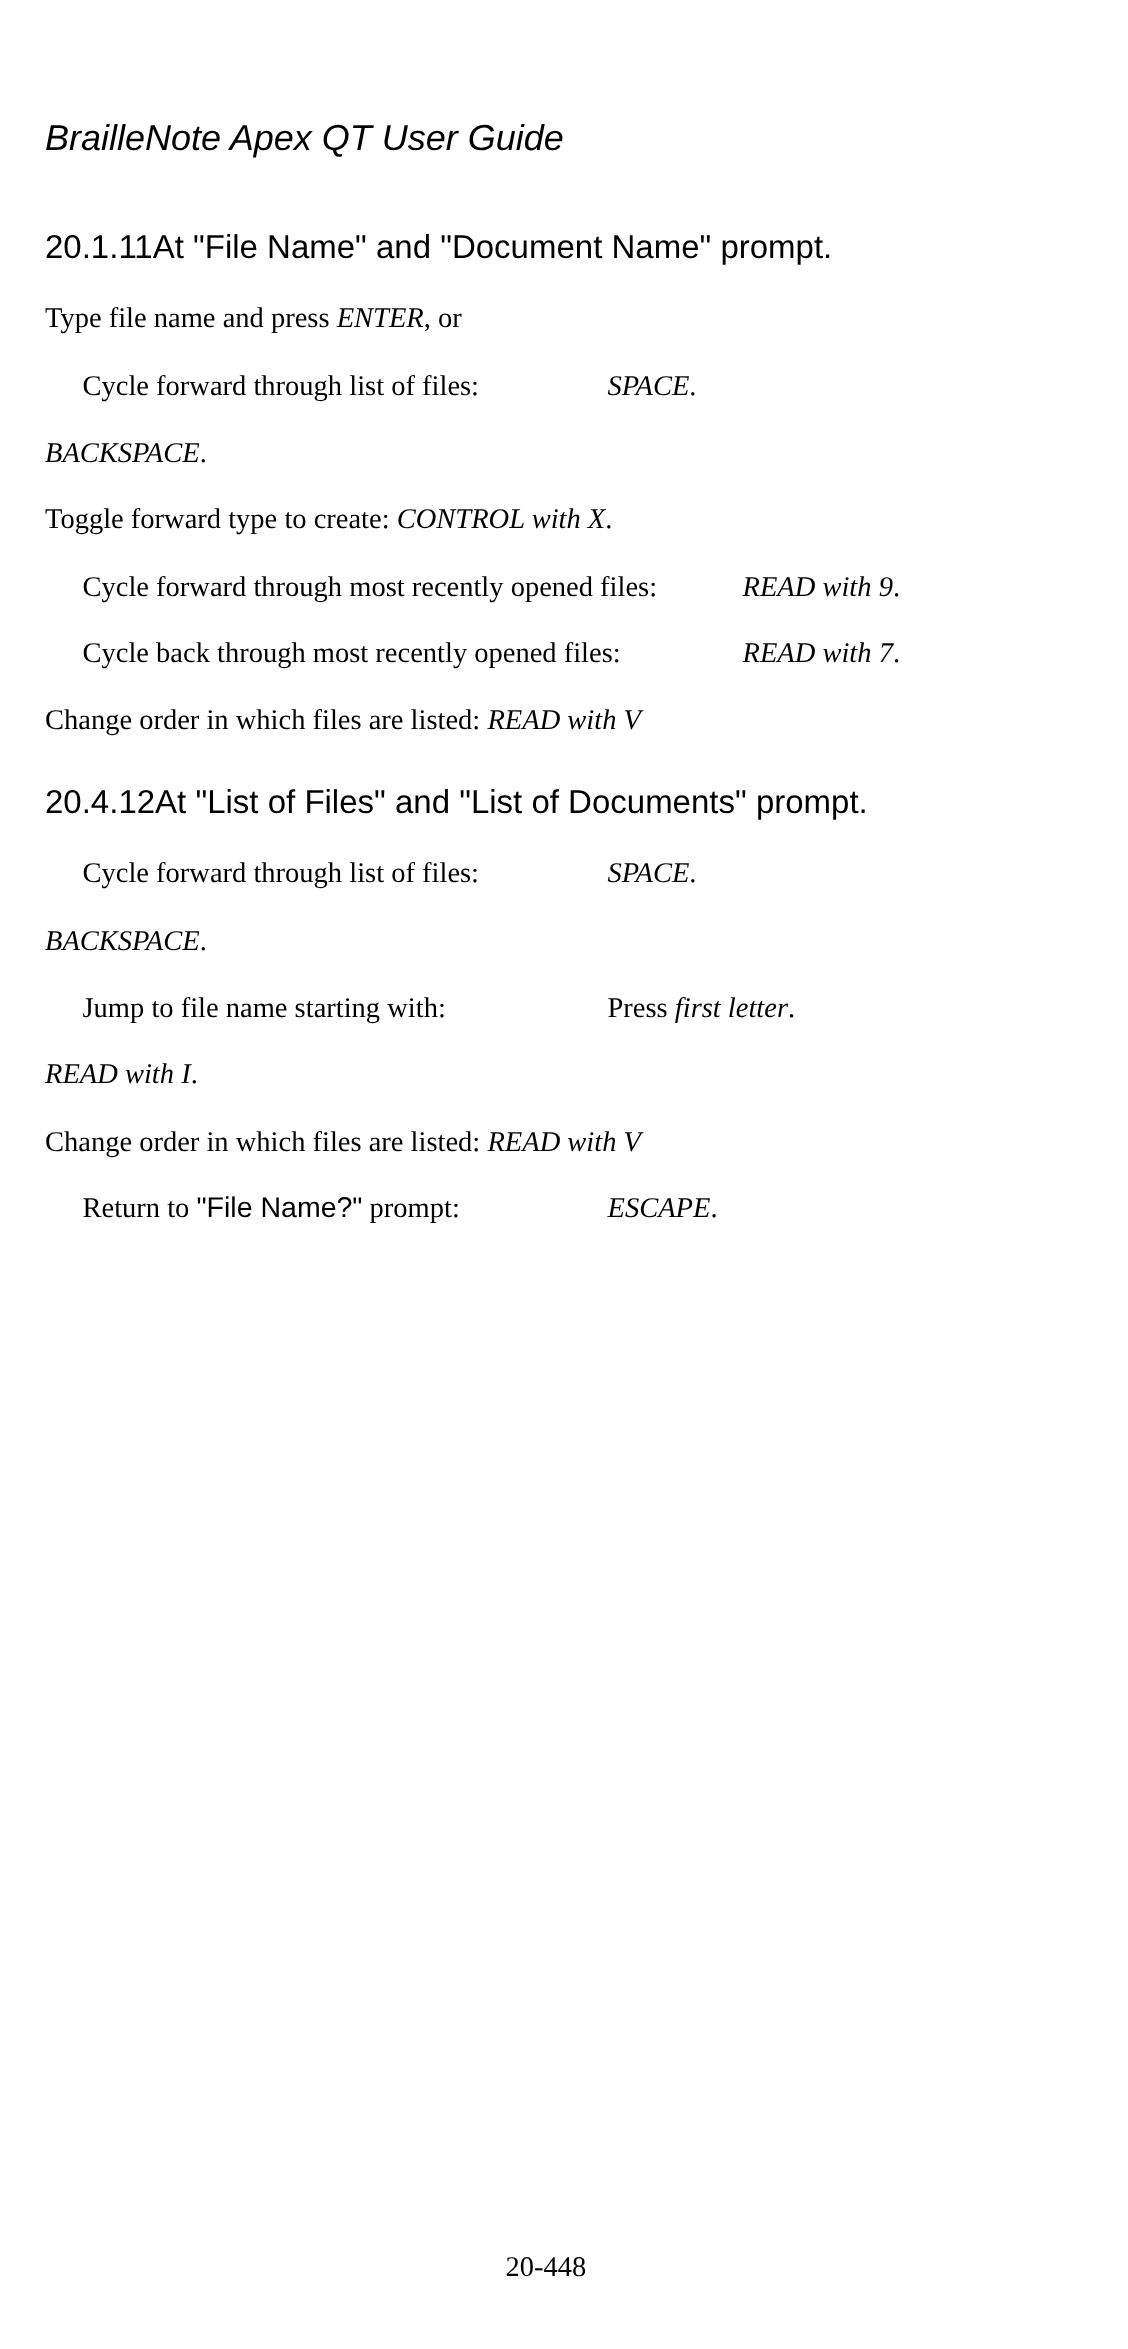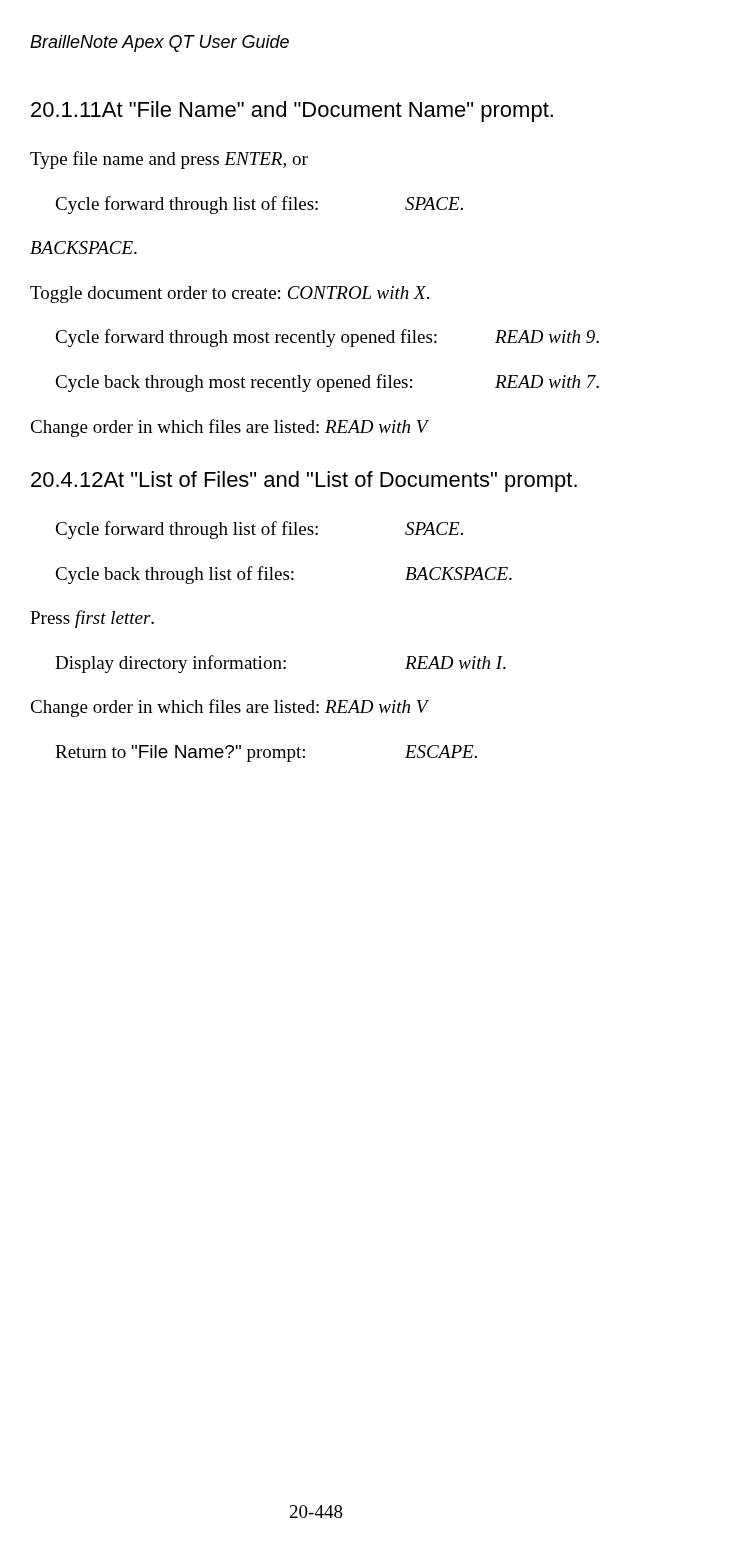--- a/index.html
+++ b/index.html
@@ -9,22 +9,23 @@
       margin: 0;
       padding: 30px 40px 30px 30px;
       width: 752px;
       box-sizing: border-box;
       background: white;
       color: black;
     }
     .header {
       font-style: italic;
       font-family: Arial, sans-serif;
-      font-size: 18px;
+      font-size: 24px;
       margin-bottom: 40px;
+      margin-top: 46px;
     }
     .section-heading {
       font-family: Arial, sans-serif;
       font-size: 22px;
       margin-top: 25px;
       margin-bottom: 20px;
     }
     .section-number {
       display: inline-block;
     }
@@ -39,20 +40,21 @@
     .prompt-label {
       font-family: Arial, sans-serif;
     }
     .page-footer {
       text-align: center;
       position: absolute;
       bottom: 40px;
       left: 0;
       width: 632px;
       font-size: 19px;
+      padding-left: 48px;
     }
     .row {
       display: flex;
       margin-bottom: 18px;
     }
     .col-a { width: 350px; flex-shrink: 0; margin-left: 25px; }
     .col-b { }
     .row-wide .col-a { width: 440px; flex-shrink: 0; }
   </style>
 </head>
@@ -71,21 +73,21 @@
 <div class="row">
   <div class="col-a">Cycle forward through list of files:</div>
   <div class="col-b"><span class="key">SPACE</span><span>.</span></div>
 </div>
 
 <div class="row">
   <div class="col-b"><span class="key">BACKSPACE</span><span>.</span></div>
 </div>
 
 <div class="para">
-  <span>Toggle document order to create: </span><span class="key">CONTROL with X</span><span>.</span>
+  <span>Toggle forward type to create: </span><span class="key">CONTROL with X</span><span>.</span>
 </div>
 
 <div class="row row-wide">
   <div class="col-a">Cycle forward through most recently opened files:</div>
   <div class="col-b"><span class="key">READ with 9</span><span>.</span></div>
 </div>
 
 <div class="row row-wide">
   <div class="col-a">Cycle back through most recently opened files:</div>
   <div class="col-b"><span class="key">READ with 7</span><span>.</span></div>
@@ -98,30 +100,29 @@
 <div class="section-heading">
   <span class="section-number">20.4.12</span><span>At "List of Files" and "List of Documents" prompt.</span>
 </div>
 
 <div class="row">
   <div class="col-a">Cycle forward through list of files:</div>
   <div class="col-b"><span class="key">SPACE</span><span>.</span></div>
 </div>
 
 <div class="row">
-  <div class="col-a">Cycle back through list of files:</div>
   <div class="col-b"><span class="key">BACKSPACE</span><span>.</span></div>
 </div>
 
 <div class="row">
+  <div class="col-a">Jump to file name starting with:</div>
   <div class="col-b"><span>Press </span><span class="key">first letter</span><span>.</span></div>
 </div>
 
 <div class="row">
-  <div class="col-a">Display directory information:</div>
   <div class="col-b"><span class="key">READ with I</span><span>.</span></div>
 </div>
 
 <div class="para">
   <span>Change order in which files are listed: </span><span class="key">READ with V</span><span></span>
 </div>
 
 <div class="row">
   <div class="col-a">
     <span>Return to </span><span class="prompt-label">"File Name?"</span><span> prompt:</span>

